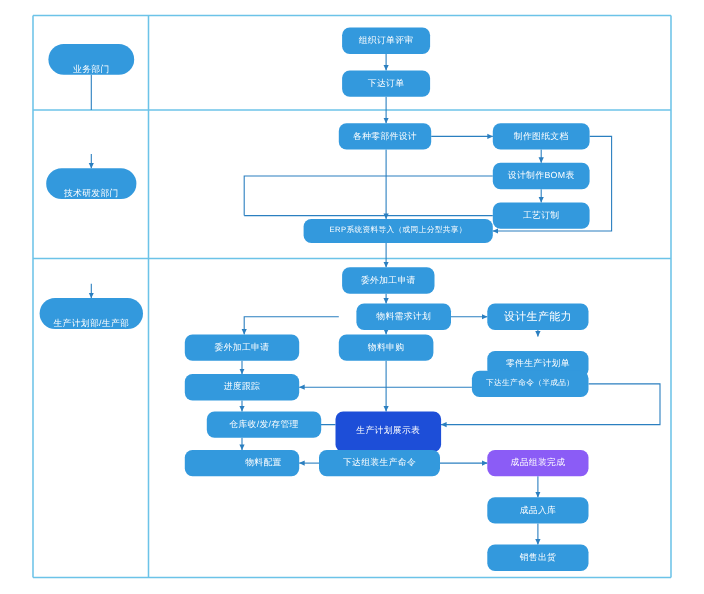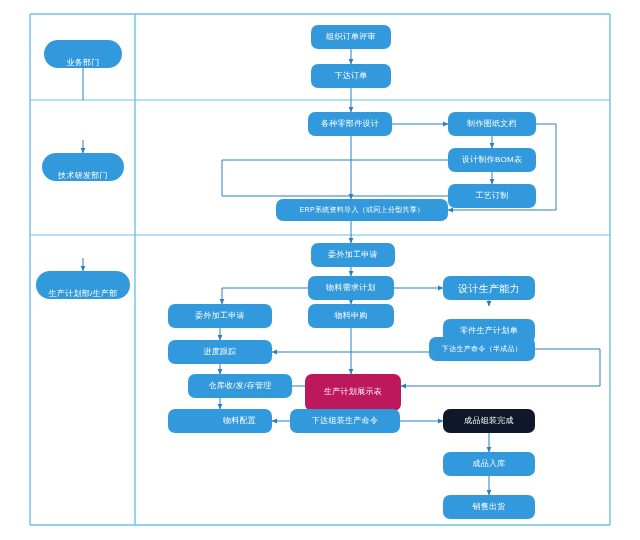--- a/index.html
+++ b/index.html
@@ -136,21 +136,21 @@
       </div>
       <div class="node" style="left: 448px; top: 184px; width: 88px; height: 24px; font-size: 8px; background: rgb(51, 153, 221); color: rgb(255, 255, 255);">
         <span class="node-text">工艺订制</span>
       </div>
       <div class="node" style="left: 276px; top: 199px; width: 172px; height: 22px; font-size: 7px; background: rgb(51, 153, 221); color: rgb(255, 255, 255);">
         <span class="node-text">ERP系统资料导入（或同上分型共享）</span>
       </div>
       <div class="node" style="left: 311px; top: 243px; width: 84px; height: 24px; font-size: 8px; background: rgb(51, 153, 221); color: rgb(255, 255, 255);">
         <span class="node-text">委外加工申请</span>
       </div>
-      <div class="node" style="left: 308px; top: 276px; width: 86px; height: 24px; font-size: 8px; background: rgb(51, 153, 221); color: rgb(255, 255, 255);">
+      <div class="node" style="left: 324px; top: 276px; width: 86px; height: 24px; font-size: 8px; background: rgb(51, 153, 221); color: rgb(255, 255, 255);">
         <span class="node-text">物料需求计划</span>
       </div>
       <div class="node" style="left: 443px; top: 276px; width: 92px; height: 24px; font-size: 10px; background: rgb(51, 153, 221); color: rgb(255, 255, 255);">
         <span class="node-text">设计生产能力</span>
       </div>
       <div class="node" style="left: 168px; top: 304px; width: 104px; height: 24px; font-size: 8px; background: rgb(51, 153, 221); color: rgb(255, 255, 255); justify-content: flex-end;">
         <span class="node-text">委外加工申请</span>
       </div>
       <div class="node" style="left: 308px; top: 304px; width: 86px; height: 24px; font-size: 8px; background: rgb(51, 153, 221); color: rgb(255, 255, 255);">
         <span class="node-text">物料申购</span>
@@ -160,30 +160,30 @@
       </div>
       <div class="node" style="left: 168px; top: 340px; width: 104px; height: 24px; font-size: 8px; background: rgb(51, 153, 221); color: rgb(255, 255, 255);">
         <span class="node-text">进度跟踪</span>
       </div>
       <div class="node" style="left: 429px; top: 337px; width: 106px; height: 24px; font-size: 7px; background: rgb(51, 153, 221); color: rgb(255, 255, 255);">
         <span class="node-text">下达生产命令（半成品）</span>
       </div>
       <div class="node" style="left: 168px; top: 374px; width: 104px; height: 24px; font-size: 8px; background: rgb(51, 153, 221); color: rgb(255, 255, 255); margin-left: 20px;">
         <span class="node-text">仓库收/发/存管理</span>
       </div>
-      <div class="node" style="left: 305px; top: 374px; width: 96px; height: 37px; font-size: 8px; background: #be185d; color: rgb(255, 255, 255);">
+      <div class="node" style="left: 305px; top: 374px; width: 96px; height: 37px; font-size: 8px; background: #1d4ed8; color: rgb(255, 255, 255);">
         <span class="node-text">生产计划展示表</span>
       </div>
       <div class="node" style="left: 168px; top: 409px; width: 104px; height: 24px; font-size: 8px; background: rgb(51, 153, 221); color: rgb(255, 255, 255); padding-left: 39px;">
         <span class="node-text">物料配置</span>
       </div>
       <div class="node" style="left: 290px; top: 409px; width: 110px; height: 24px; font-size: 8px; background: rgb(51, 153, 221); color: rgb(255, 255, 255);">
         <span class="node-text">下达组装生产命令</span>
       </div>
-      <div class="node" style="left: 443px; top: 409px; width: 92px; height: 24px; font-size: 8px; background: #0f172a; color: rgb(255, 255, 255);">
+      <div class="node" style="left: 443px; top: 409px; width: 92px; height: 24px; font-size: 8px; background: #8b5cf6; color: rgb(255, 255, 255);">
         <span class="node-text">成品组装完成</span>
       </div>
       <div class="node" style="left: 443px; top: 452px; width: 92px; height: 24px; font-size: 8px; background: rgb(51, 153, 221); color: rgb(255, 255, 255);">
         <span class="node-text">成品入库</span>
       </div>
       <div class="node" style="left: 443px; top: 495px; width: 92px; height: 24px; font-size: 8px; background: rgb(51, 153, 221); color: rgb(255, 255, 255);">
         <span class="node-text">销售出货</span>
       </div>
     </div>
 

